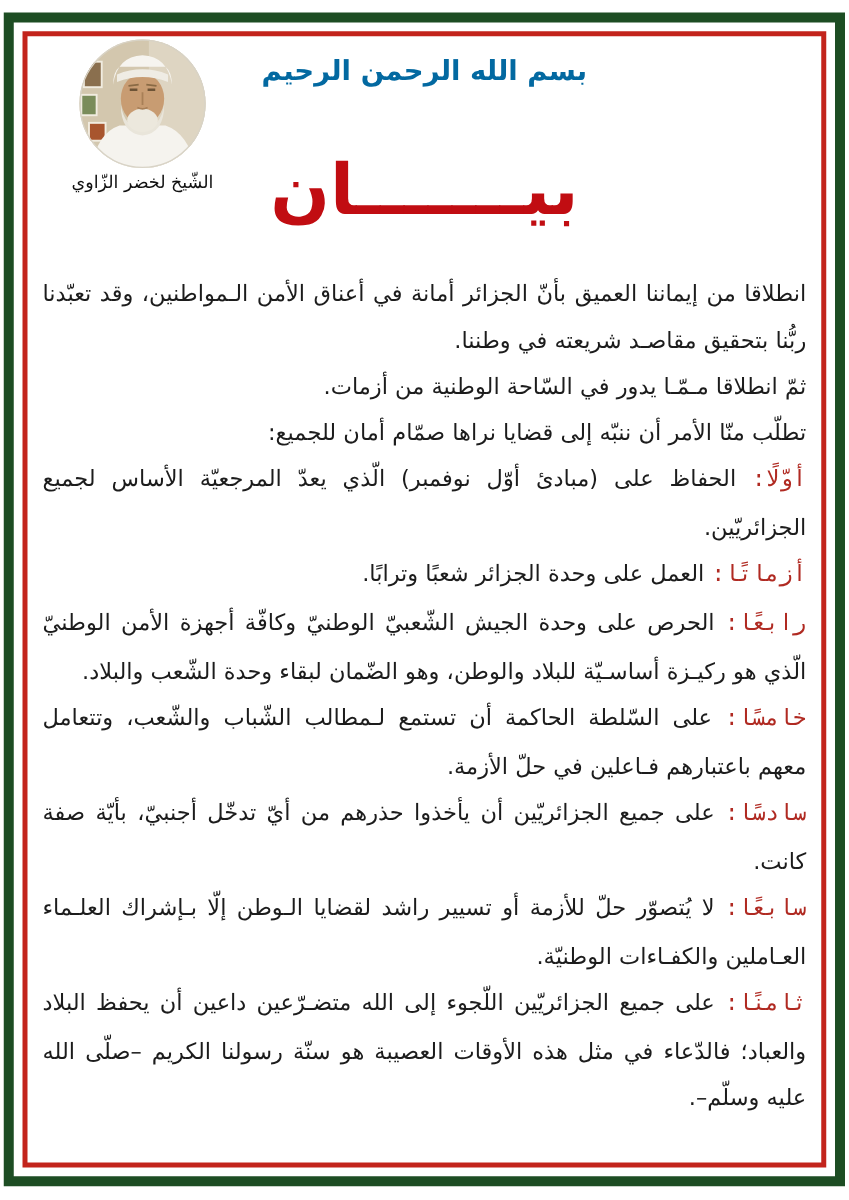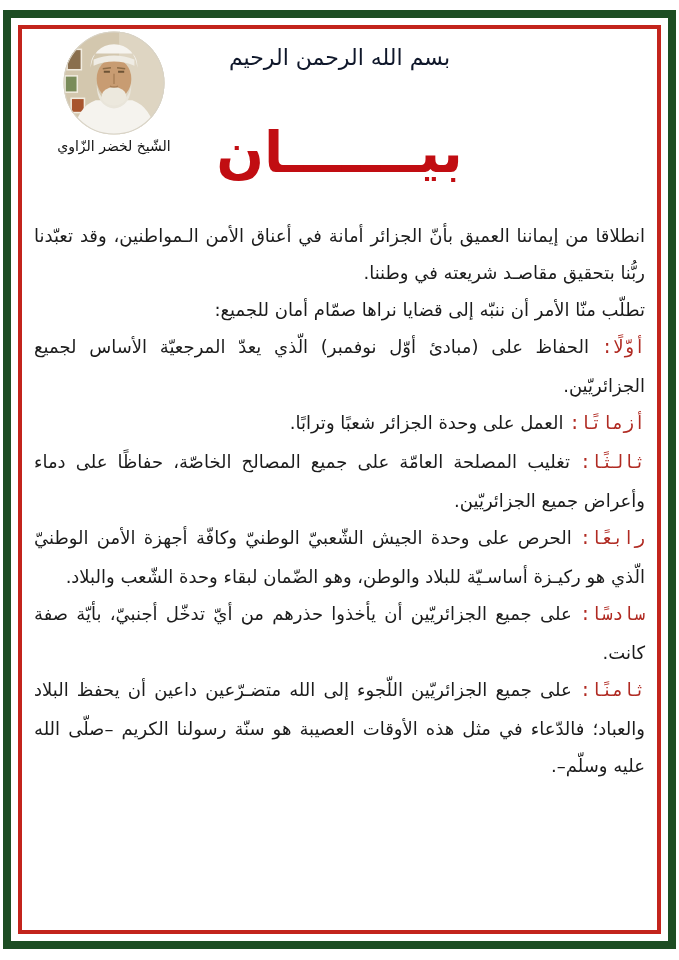--- a/index.html
+++ b/index.html
@@ -22,21 +22,21 @@
   }
   
   .header{position:relative;height:188px;}
   .photo-block{position:absolute;top:2px;left:4px;width:152px;text-align:center;}
   .photo-oval{width:102px;height:104px;display:block;margin:0 auto;}
   .photo-caption{
     margin-top:3px;font-weight:normal;font-size:14px;color:#111;
     letter-spacing:0;white-space:nowrap;
   }
   .basmala{
-    text-align:center;padding-top:16px;font-size:22px;font-weight:normal;color:#0f172a;
+    text-align:center;padding-top:16px;font-size:22px;font-weight:bold;color:#0369a1;
   }
   .title{
     position:absolute;top:96px;left:0;right:0;margin:0;text-align:center;
     font-size:56px;line-height:1;font-weight:bold;color:var(--title-red);
   }
   
   .body{direction:rtl;font-size:18px;line-height:37px;text-align:justify;}
   .body p{margin:0;}
   .item-label{color:var(--label-red);font-family:Liberation Mono, monospace;}
 </style>
@@ -76,28 +76,30 @@
               <ellipse cx="50" cy="51" rx="49" ry="50" fill="none" stroke="#d8d3c6" stroke-width="1"></ellipse>
             </svg>
             <div class="photo-caption">الشّيخ لخضر الزّاوي</div>
           </div>
           <div class="basmala">بسم الله الرحمن الرحيم</div>
           <h1 class="title">بيـــــــان</h1>
         </div>
 
         <div class="body">
           <p>انطلاقا من إيماننا العميق بأنّ الجزائر أمانة في أعناق الأمن الـمواطنين، وقد تعبّدنا ربُّنا بتحقيق مقاصـد شريعته في وطننا.</p>
+          <p>ثمّ انطلاقا مـمّـا يدور في السّاحة الوطنية من أزمات.</p>
           <p>تطلّب منّا الأمر أن ننبّه إلى قضايا نراها صمّام أمان للجميع:</p>
 
           <div id="items-list">
               <p><span class="item-label">أوّلًا:</span><span> الحفاظ على (مبادئ أوّل نوفمبر) الّذي يعدّ المرجعيّة الأساس لجميع الجزائريّين.</span></p>
               <p><span class="item-label">أزماتًا:</span><span> العمل على وحدة الجزائر شعبًا وترابًا.</span></p>
-              <p><span class="item-label">ثالثًا:</span><span> تغليب المصلحة العامّة على جميع المصالح الخاصّة، حفاظًا على دماء وأعراض جميع الجزائريّين.</span></p>
               <p><span class="item-label">رابعًا:</span><span> الحرص على وحدة الجيش الشّعبيّ الوطنيّ وكافّة أجهزة الأمن الوطنيّ الّذي هو ركيـزة أساسـيّة للبلاد والوطن، وهو الضّمان لبقاء وحدة الشّعب والبلاد.</span></p>
+              <p><span class="item-label">خامسًا:</span><span> على السّلطة الحاكمة أن تستمع لـمطالب الشّباب والشّعب، وتتعامل معهم باعتبارهم فـاعلين في حلّ الأزمة.</span></p>
               <p><span class="item-label">سادسًا:</span><span> على جميع الجزائريّين أن يأخذوا حذرهم من أيّ تدخّل أجنبيّ، بأيّة صفة كانت.</span></p>
+              <p><span class="item-label">سابعًا:</span><span> لا يُتصوّر حلّ للأزمة أو تسيير راشد لقضايا الـوطن إلّا بـإشراك العلـماء العـاملين والكفـاءات الوطنيّة.</span></p>
               <p><span class="item-label">ثامنًا:</span><span> على جميع الجزائريّين اللّجوء إلى الله متضـرّعين داعين أن يحفظ البلاد والعباد؛ فالدّعاء في مثل هذه الأوقات العصيبة هو سنّة رسولنا الكريم –صلّى الله عليه وسلّم–.</span></p>
             </div>
 
         </div>
 
       </div>
     </div>
   </div>
 </div>
 

